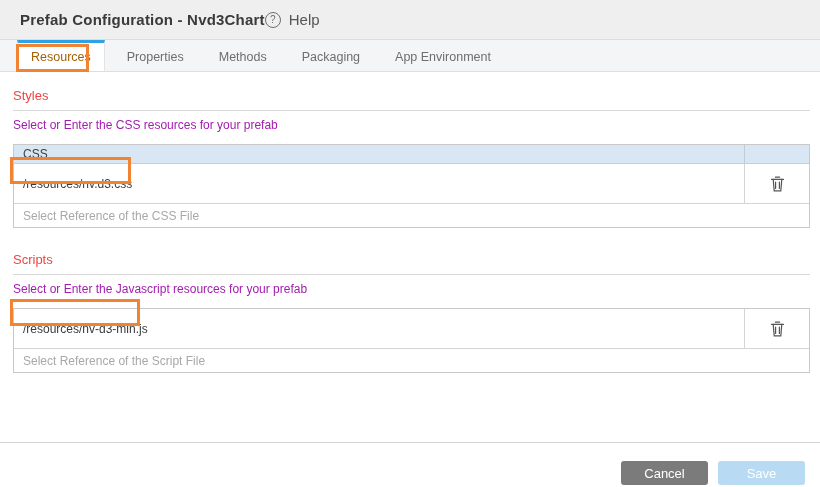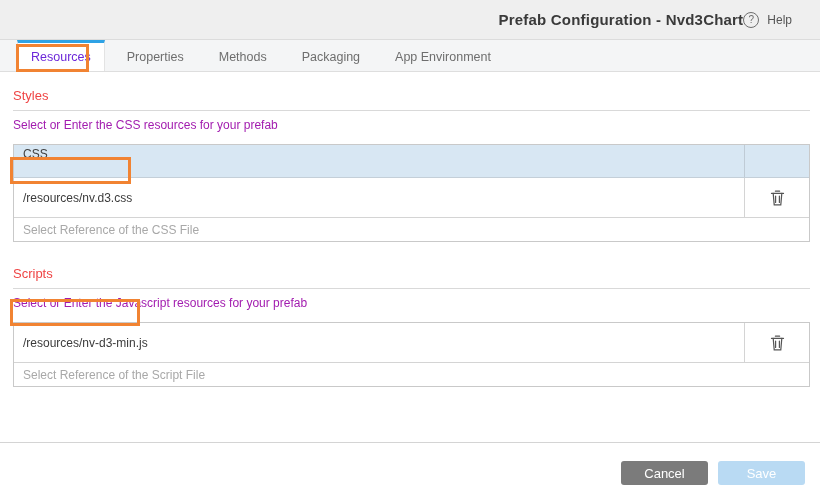--- a/index.html
+++ b/index.html
@@ -16,21 +16,21 @@
     overflow: hidden;
   }
 
   
   .titlebar {
     height: 40px;
     background: #efefef;
     border-bottom: 1px solid #dcdcdc;
     display: flex;
     align-items: center;
-    justify-content: flex-end;
+    justify-content: flex-start;
     padding: 0 28px 0 20px;
   }
   .title {
     font-size: 15px;
     font-weight: bold;
     color: #3a3a3a;
     letter-spacing: .2px;
   }
   .help {
     display: flex;
@@ -41,21 +41,21 @@
   .help-icon {
     width: 16px; height: 16px;
     border: 1px solid #6e6e6e;
     border-radius: 50%;
     color: #6e6e6e;
     font-size: 10px;
     line-height: 14px;
     text-align: center;
     display: inline-block;
   }
-  .help-label { font-size: 12px; color: #555555; }
+  .help-label { font-size: 15px; color: #555555; }
 
   
   .tabbar {
     height: 32px;
     background: #f4f5f6;
     border-bottom: 1px solid #dedede;
     display: flex;
     align-items: stretch;
     padding-left: 17px;
   }
@@ -65,21 +65,21 @@
     padding: 0 13px;
     font-size: 12.5px;
     color: #6e6e6e;
     cursor: pointer;
     border-top: 3px solid transparent;
     margin-right: 9px;
     white-space: nowrap;
   }
   .tab.active {
     background: #ffffff;
-    color: #6d28d9;
+    color: #a16207;
     border-top: 3px solid #2ea2e5;
     border-left: 1px solid #e3e3e3;
     border-right: 1px solid #e3e3e3;
   }
 
   
   .content { padding: 0 10px 0 13px; }
   .section-heading {
     margin-top: 16px;
     font-size: 13px;
@@ -99,21 +99,21 @@
   .res-thead {
     display: flex;
     background: #d8e7f3;
     border-bottom: 1px solid #c4cfd8;
   }
   .res-th {
     flex: 1;
     font-size: 12px;
     color: #414141;
     padding: 2px 9px 3px 9px;
-    height: 32px;
+    height: 18px;
     line-height: 14px;
   }
   .res-th-actions {
     width: 65px;
     flex: none;
     border-left: 1px solid #bfcbd5;
   }
   .res-row {
     display: flex;
     align-items: stretch;

